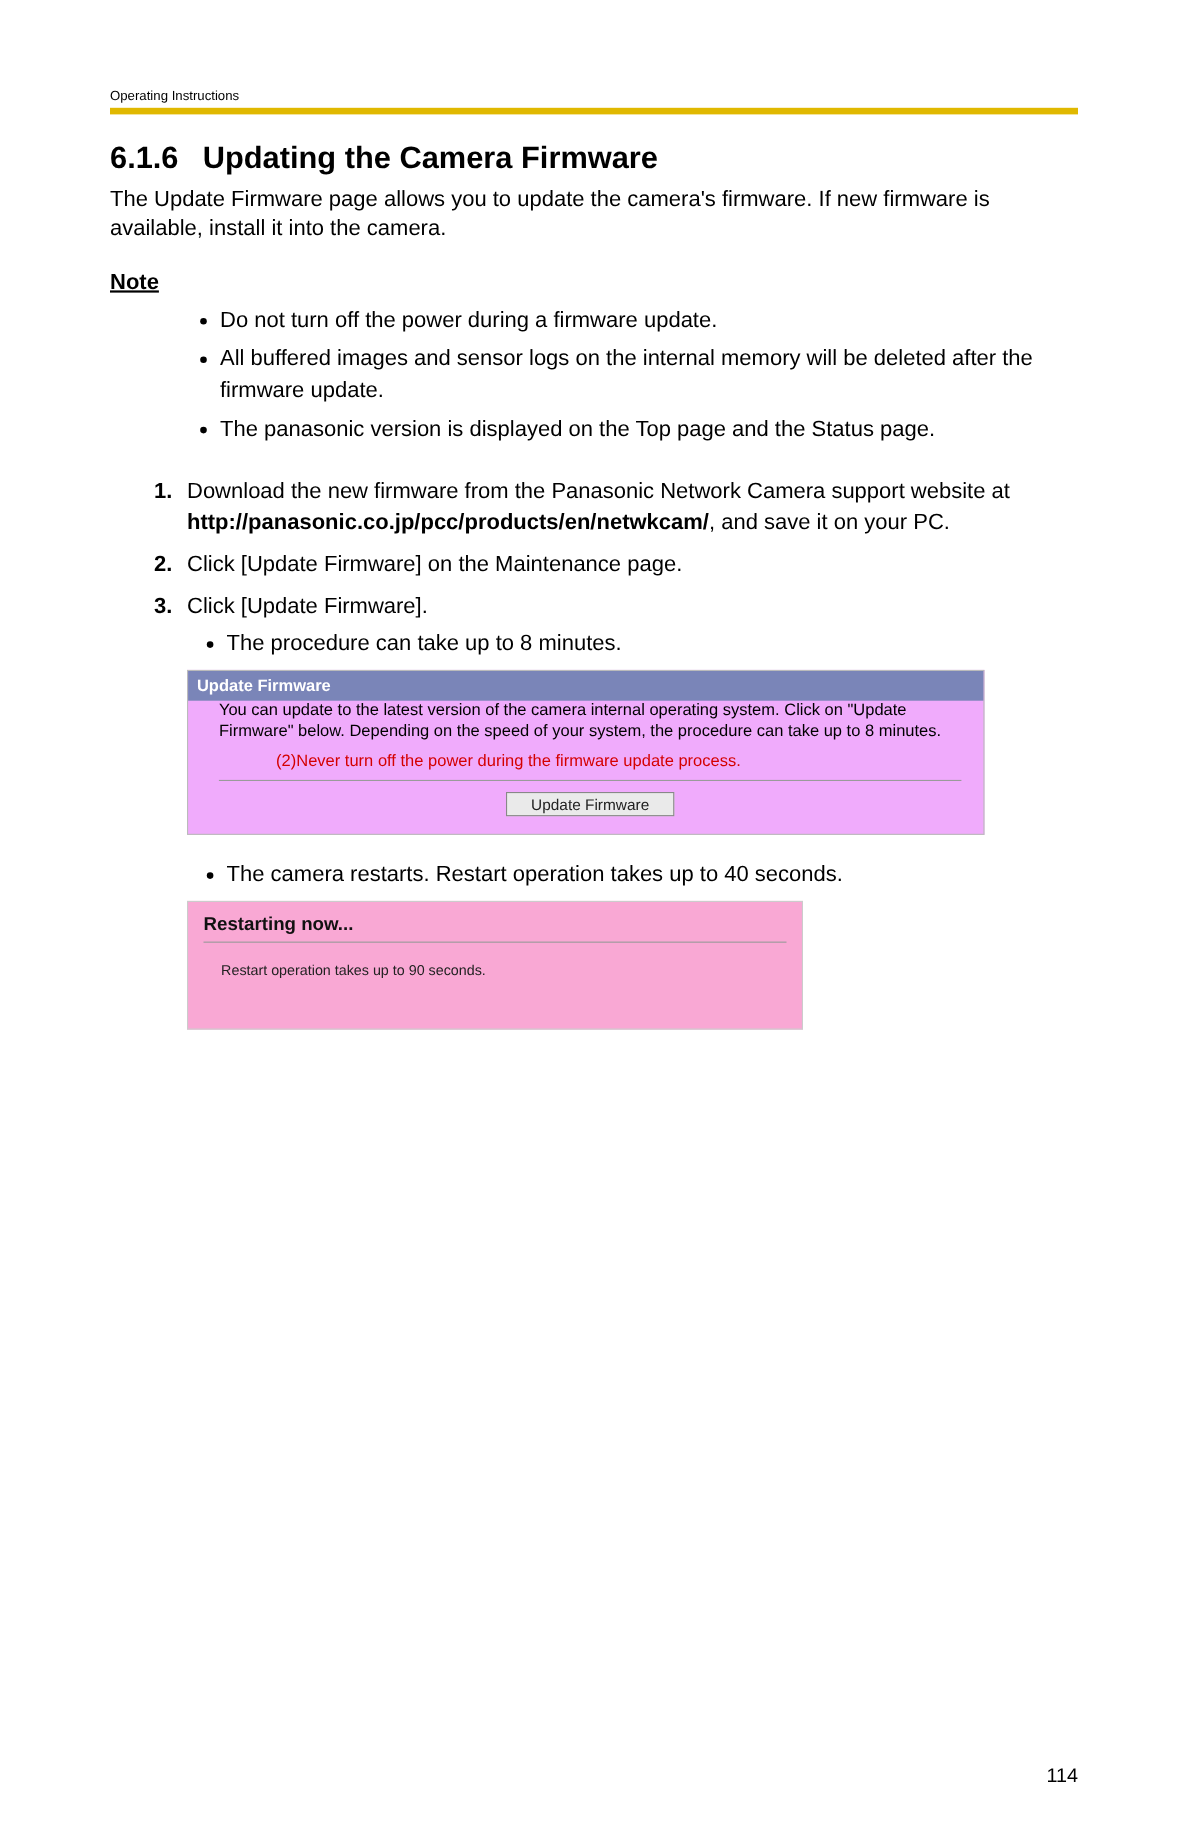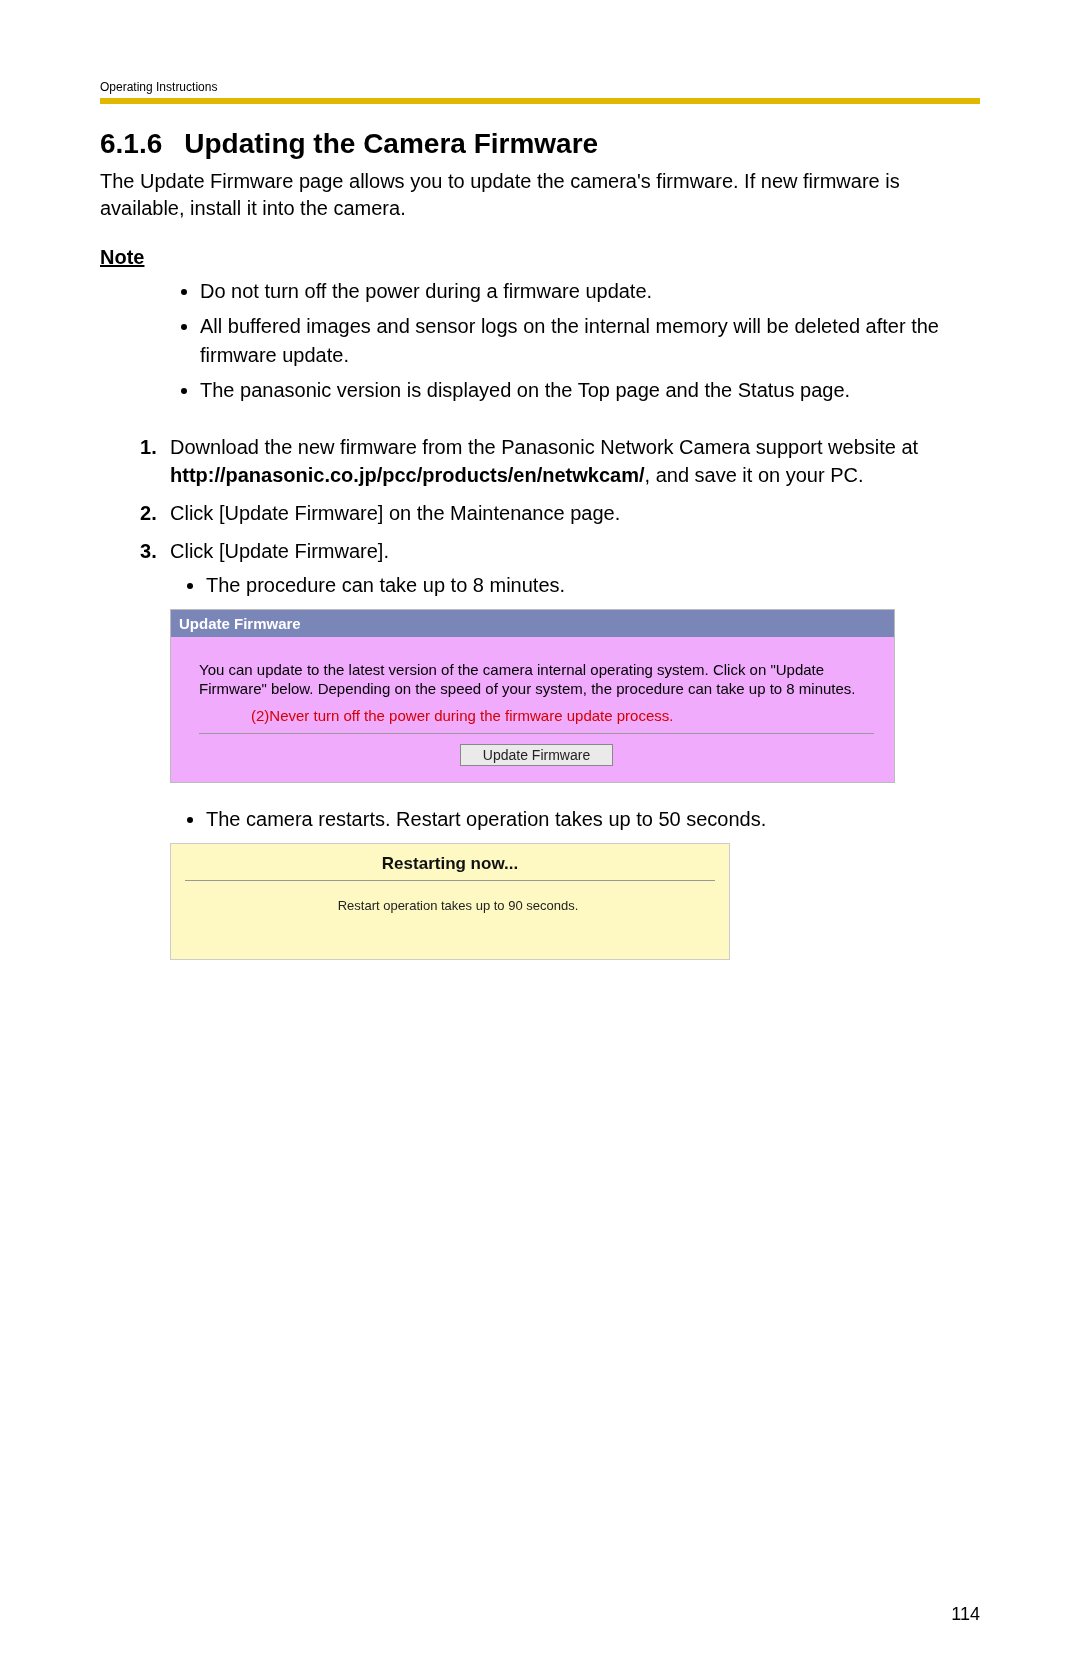--- a/index.html
+++ b/index.html
@@ -95,21 +95,21 @@
     font-family: Arial, Helvetica, sans-serif;
   }
   .panel-title {
     background: #7a85b8;
     color: #fff;
     font-weight: bold;
     padding: 3px 8px;
     font-size: 15px;
   }
   .panel-body {
-    padding: 24px 20px 12px 28px;
+    padding: 0 20px 12px 28px;
   }
   .panel-body p {
     margin: 0 0 8px 0;
     line-height: 1.25;
   }
   .caution {
     color: #d40000;
   }
   .caution .line1 { display:block; }
   .caution .line2 { display:block; margin-left:52px; }
@@ -129,26 +129,25 @@
     padding: 2px 22px;
     font-size: 14px;
     color: #222;
     cursor: pointer;
     font-family: Arial, Helvetica, sans-serif;
   }
   
   .restart-panel {
     width: 530px;
     margin: 8px 0 0 0;
-    background: #fef9c3;
+    background: #f9a8d4;
     border: 1px solid #ccc;
     font-size: 14px;
     font-family: Arial, Helvetica, sans-serif;
     padding: 6px 14px 30px 14px;
-    text-align: center;
   }
   .restart-title {
     font-weight: bold;
     font-size: 17px;
     margin: 2px 0 4px 0;
     color: #111;
   }
   .restart-rule {
     border: none;
     border-top: 1px solid #999;
@@ -206,21 +205,21 @@
             <span class="line2">(2)Never turn off the power during the firmware update process.</span>
           </p>
           <hr class="panel-divider">
           <div class="panel-button-row">
             <button class="panel-button">Update Firmware</button>
           </div>
         </div>
       </div>
 
       <ul class="sub">
-        <li>The camera restarts. Restart operation takes up to 50 seconds.</li>
+        <li>The camera restarts. Restart operation takes up to 40 seconds.</li>
       </ul>
 
       
       <div class="restart-panel">
         <div class="restart-title">Restarting now...</div>
         <hr class="restart-rule">
         <div class="restart-body">
           <p>Restart operation takes up to 90 seconds.</p>
         </div>
       </div>

